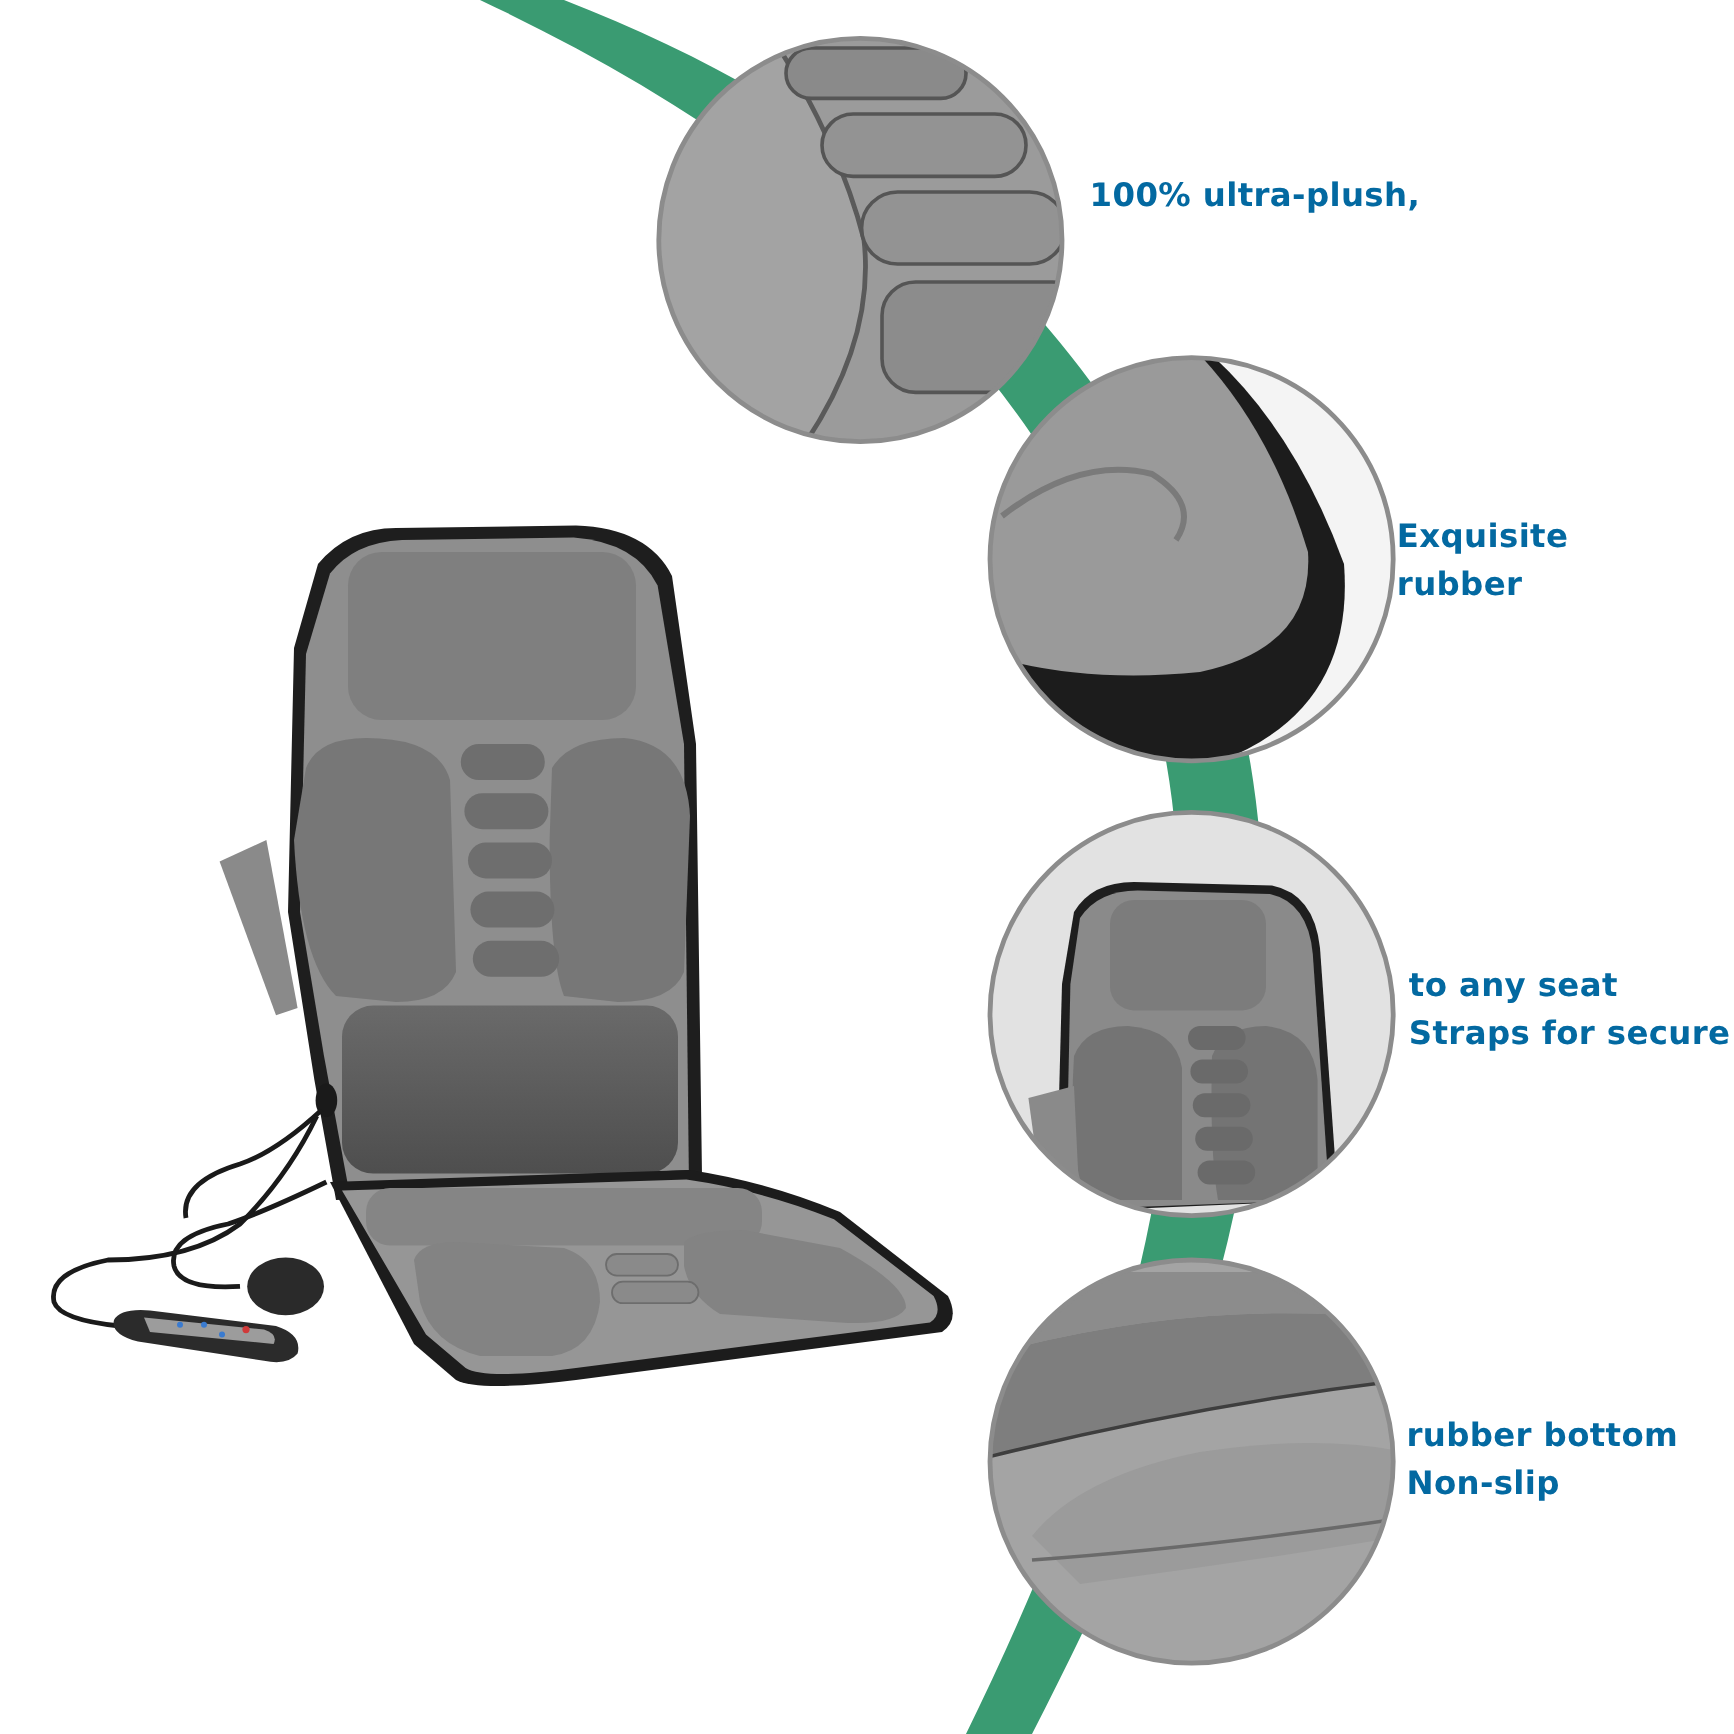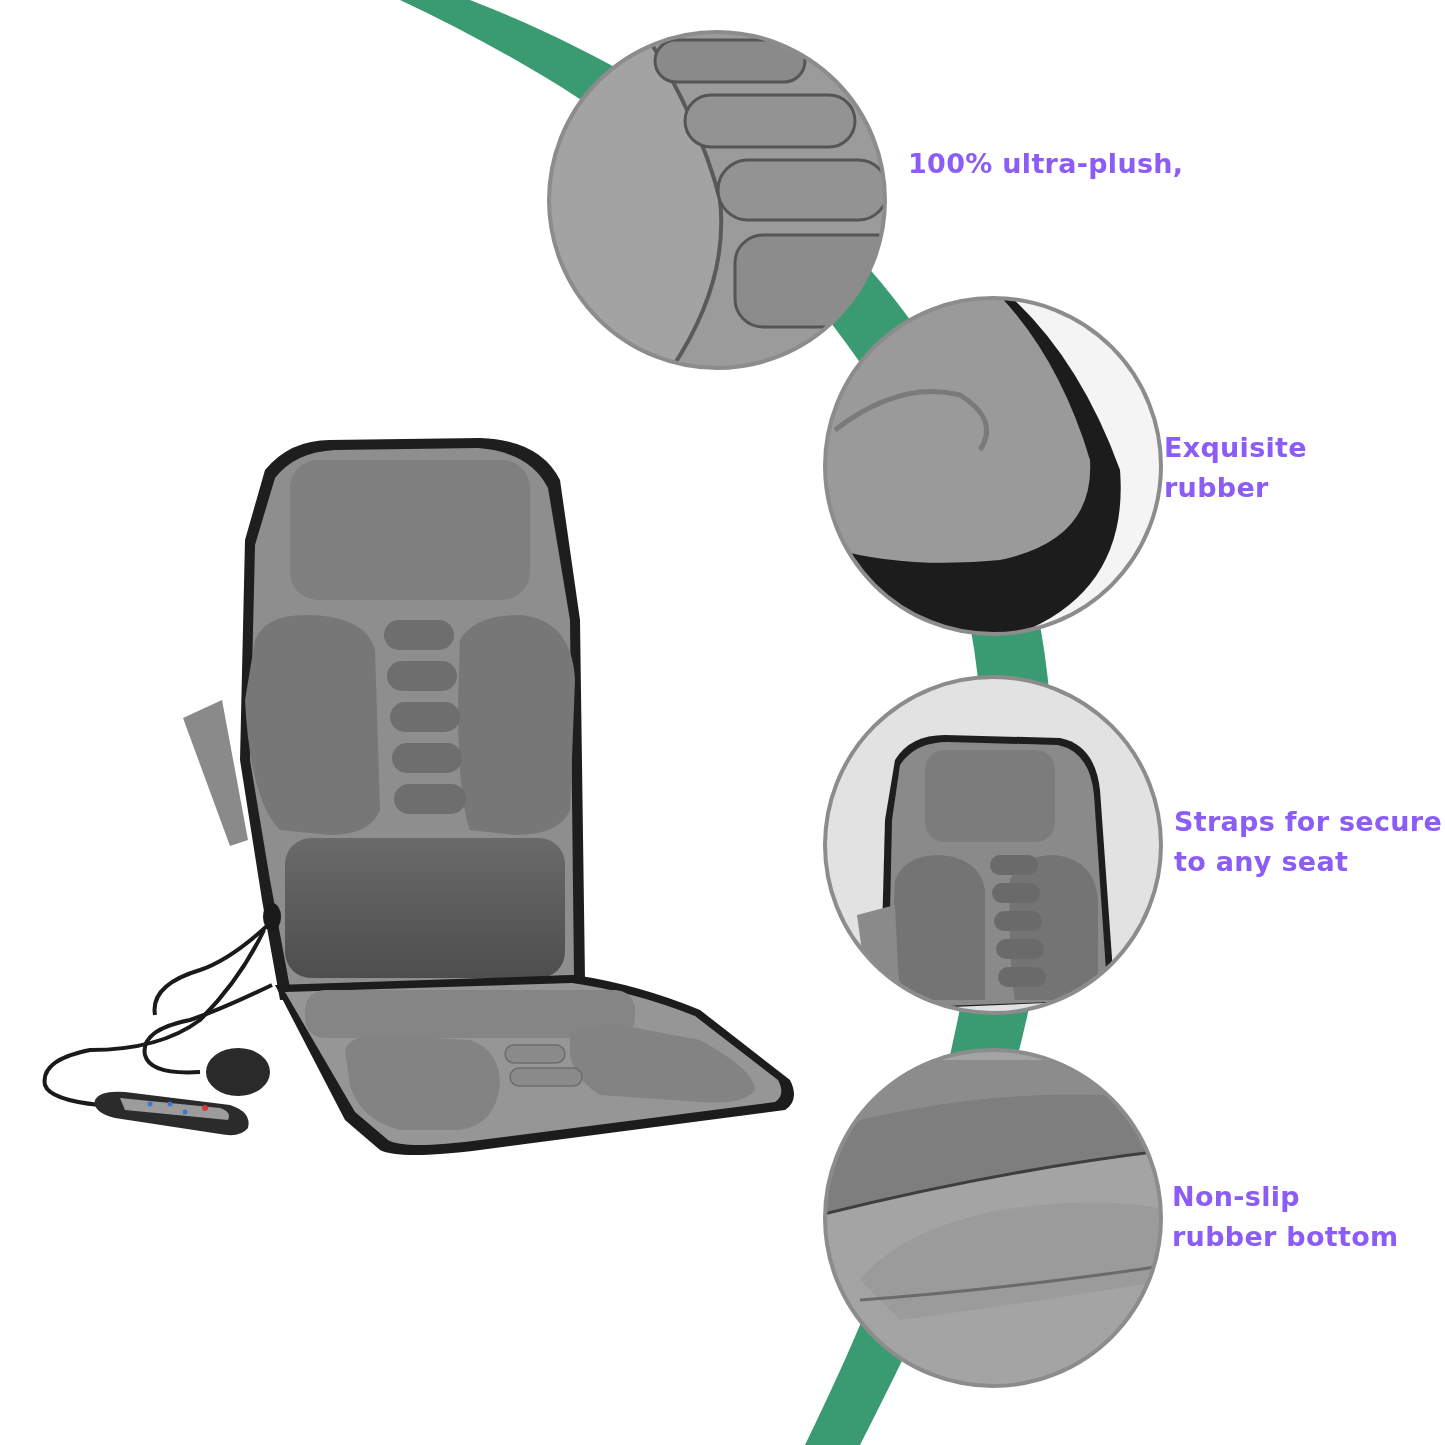--- a/index.html
+++ b/index.html
@@ -1,19 +1,19 @@
 <!DOCTYPE html>
 <html><head>
   <meta charset="utf-8">
   <style>
     html, body { margin: 0; padding: 0; background: #ffffff; }
     body { width: 1445px; height: 1445px; position: relative; overflow: hidden;
            font-family: "DejaVu Sans", sans-serif; }
     .canvas { position: absolute; left: 0; top: 0; width: 1445px; height: 1445px; }
-    .feature-text { position: absolute; color: #8b5cf6; font-weight: bold;
+    .feature-text { position: absolute; color: #0369a1; font-weight: bold;
                     font-family: "DejaVu Sans", sans-serif; font-size: 27px; line-height: 40px;
                     letter-spacing: 0.3px; white-space: nowrap; }
     .feature-text span { display: block; }
   </style>
 </head>
 <body>
 
 <svg class="canvas" viewBox="0 0 1445 1445" xmlns="http://www.w3.org/2000/svg">
   <defs>
     <clipPath id="clip1">
@@ -143,20 +143,20 @@
 <div class="feature-text" style="left:908px; top:144px;">
   <span>100% ultra-plush,</span>
 </div>
 
 <div class="feature-text" style="left:1164px; top:428px;">
   <span>Exquisite</span>
   <span>rubber</span>
 </div>
 
 <div class="feature-text" style="left:1174px; top:802px;">
+  <span>to any seat</span>
   <span>Straps for secure</span>
-  <span>to any seat</span>
 </div>
 
 <div class="feature-text" style="left:1172px; top:1177px;">
+  <span>rubber bottom</span>
   <span>Non-slip</span>
-  <span>rubber bottom</span>
 </div>
 
 </body></html>

